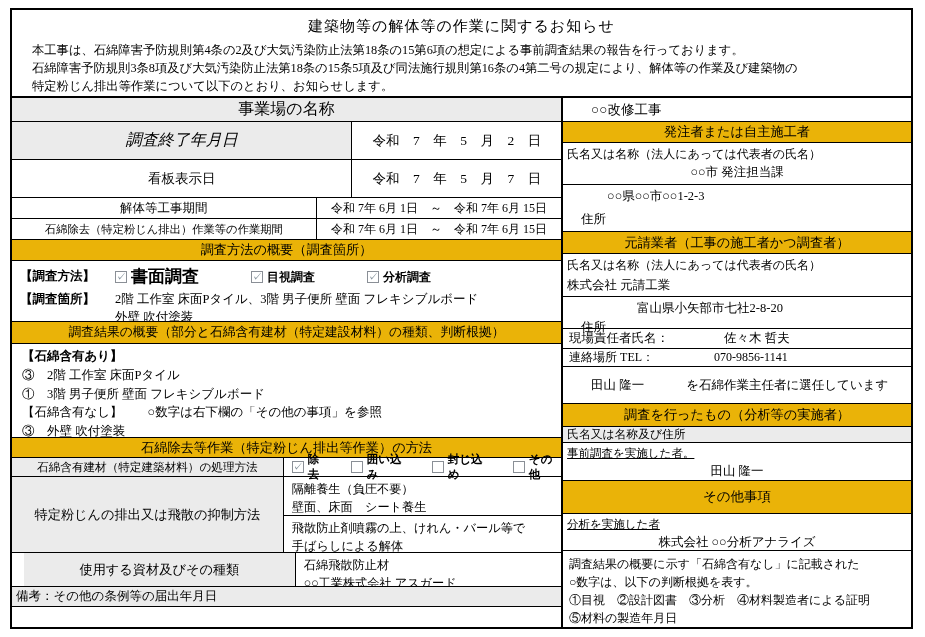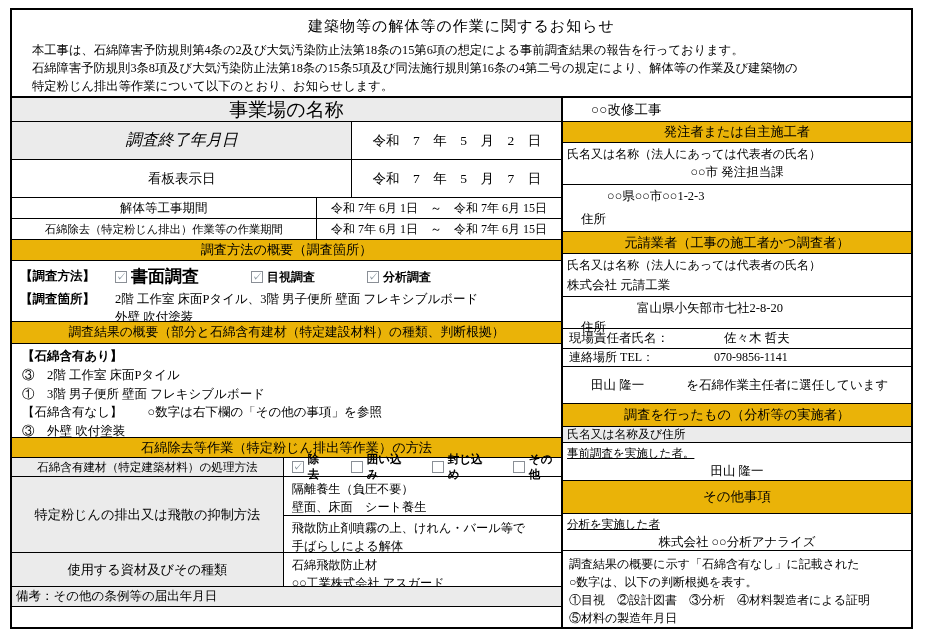--- a/index.html
+++ b/index.html
@@ -63,21 +63,21 @@
       <div class="line">石綿障害予防規則3条8項及び大気汚染防止法第18条の15条5項及び同法施行規則第16条の4第二号の規定により、解体等の作業及び建築物の</div>
       <div class="line">特定粉じん排出等作業について以下のとおり、お知らせします。</div>
     </div>
   </div>
 
   <div class="doc-body">
 
     <div class="col-left">
 
       <div class="row" style="height:24px;">
-        <div class="cell center shade" style="flex:1;font-size:19px;">事業場の名称</div>
+        <div class="cell center shade" style="flex:1;font-size:16px;">事業場の名称</div>
       </div>
 
       <div class="row" style="height:38px;">
         <div class="cell center shade bd-r lbl-62" style="font-size:16px;font-style:italic;">調査終了年月日</div>
         <div class="cell date-val">令和　7　年　5　月　2　日</div>
       </div>
 
       <div class="row" style="height:38px;">
         <div class="cell center bd-r lbl-62" style="font-size:13.5px;">看板表示日</div>
         <div class="cell date-val">令和　7　年　5　月　7　日</div>
@@ -170,21 +170,21 @@
             <div class="line">壁面、床面　シート養生</div>
           </div>
           <div class="multi" style="flex:1;font-size:12.2px;">
             <div class="line">飛散防止剤噴霧の上、けれん・バール等で</div>
             <div class="line">手ばらしによる解体</div>
           </div>
         </div>
       </div>
 
       <div class="row" style="height:34px;">
-        <div class="cell center shade bd-r lbl-49" style="font-size:13.2px;">使用する資材及びその種類</div>
+        <div class="cell center shade bd-r lbl-49" style="font-size:13.2px;margin-left:12px;">使用する資材及びその種類</div>
         <div class="multi" style="flex:1;font-size:12.2px;">
           <div class="line">石綿飛散防止材</div>
           <div class="line">○○工業株式会社 アスガード</div>
         </div>
       </div>
 
       <div class="row" style="height:20px;">
         <div class="cell shade" style="flex:1;padding-left:4px;font-size:12.5px;">備考：その他の条例等の届出年月日</div>
       </div>
 

